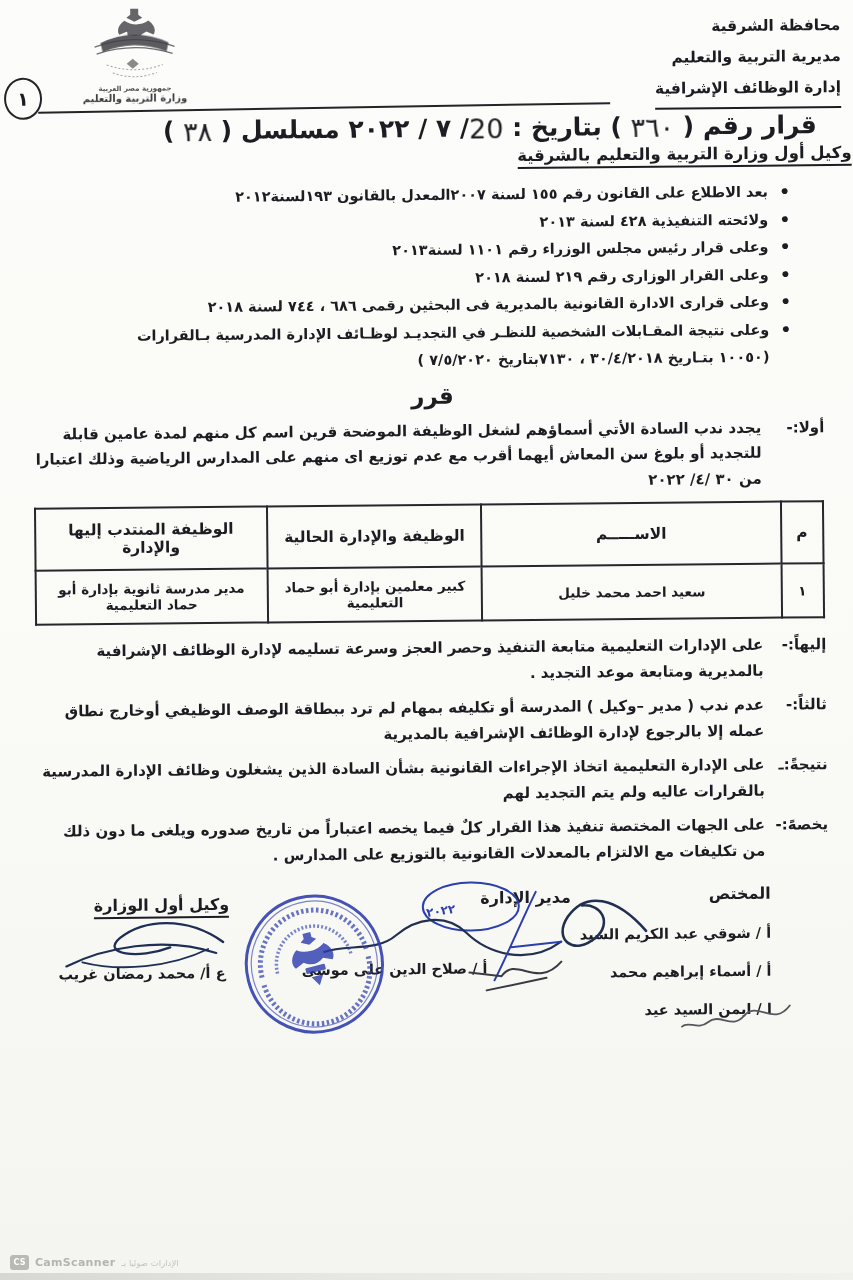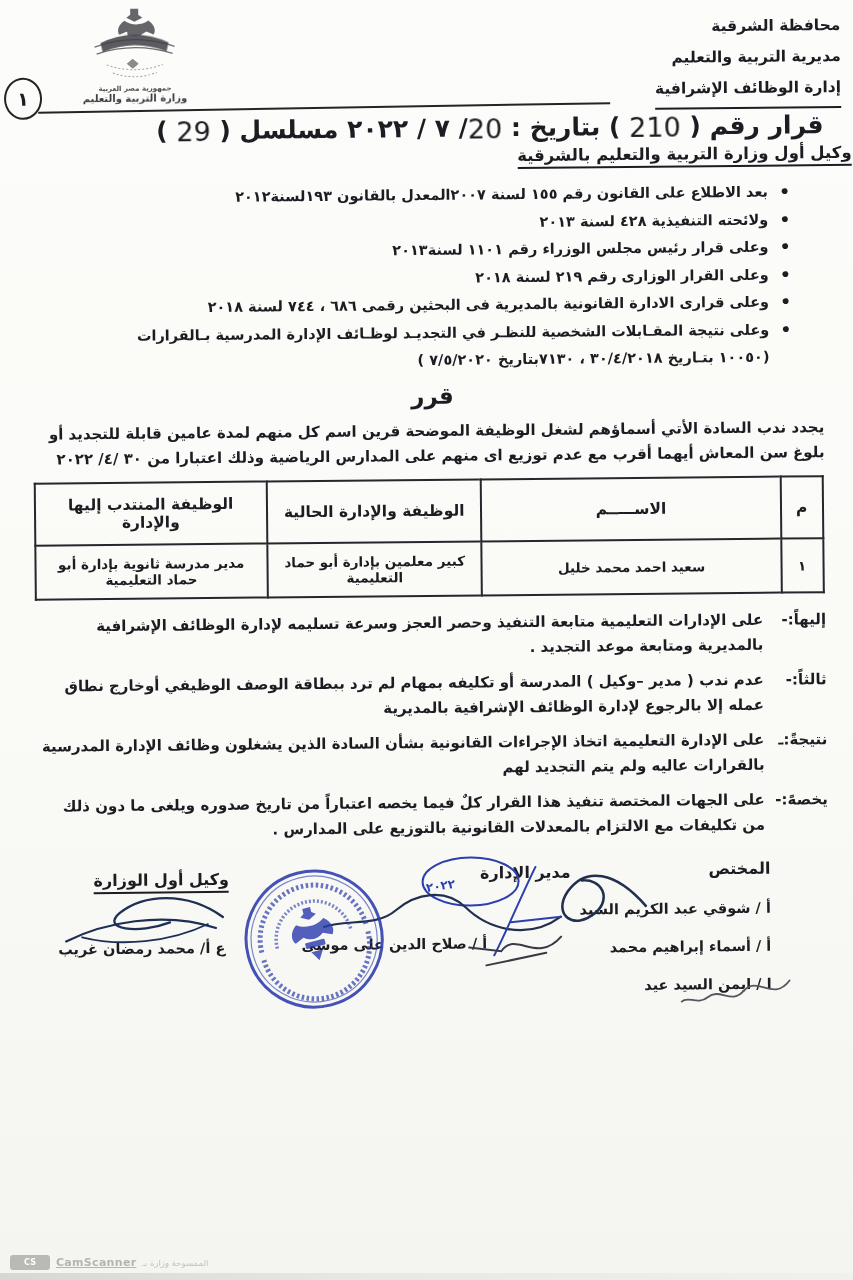--- a/index.html
+++ b/index.html
@@ -57,23 +57,23 @@
   .specialist{position:absolute;top:8px;right:88px;text-align:right;}
   .specialist .names div{font-size:14.5px;margin-top:22px;white-space:nowrap;}
   .director-title{position:absolute;top:10px;right:288px;font-size:16px;}
   .director-name{position:absolute;top:82px;right:372px;font-size:14.5px;white-space:nowrap;}
   .undersec{position:absolute;top:14px;left:88px;text-align:center;}
   .undersec-name{position:absolute;top:84px;left:52px;font-size:14.5px;white-space:nowrap;}
   .sig-svg{position:absolute;pointer-events:none;}
 
   
   .watermark{position:absolute;left:10px;bottom:10px;display:flex;align-items:center;gap:6px;direction:ltr;}
-  .cs-box{width:40px;height:15px;background:#b9b9b6;border-radius:3px;color:#fff;font-size:8px;font-weight:bold;
+  .cs-box{width:19px;height:15px;background:#b9b9b6;border-radius:3px;color:#fff;font-size:8px;font-weight:bold;
           display:flex;align-items:center;justify-content:center;font-family:"DejaVu Sans",sans-serif;}
-  .wm-app{color:#b4b4b1;font-size:11px;font-weight:bold;letter-spacing:.3px;text-decoration:underline;}
+  .wm-app{color:#b4b4b1;font-size:11px;font-weight:bold;letter-spacing:.3px;}
   .wm-note{color:#c3c3c0;font-size:8.5px;}
   .scan-edge{position:absolute;left:0;right:0;bottom:0;height:7px;background:linear-gradient(90deg,#cfcfcb,#e3e3df 40%,#efefec);opacity:.8;}
 </style>
 </head>
 <body>
 
 <div class="page">
   <div class="tilt">
 
     <div class="header">
@@ -105,39 +105,40 @@
         <div>محافظة الشرقية</div>
         <div>مديرية التربية والتعليم</div>
         <div class="dept">إدارة الوظائف الإشرافية</div>
       </div>
 
       <div class="badge">١</div>
       <div class="badge-line"></div>
     </div>
 
     <div class="title-line">
-      <span>قرار رقم ( </span><span class="hand">210</span><span> ) بتاريخ : </span><span class="hand">20</span><span>/ ٧ / ٢٠٢٢ مسلسل ( </span><span class="hand">29</span><span> )</span>
+      <span>قرار رقم ( </span><span class="hand">٣٦٠</span><span> ) بتاريخ : </span><span class="hand">20</span><span>/ ٧ / ٢٠٢٢ مسلسل ( </span><span class="hand">٣٨</span><span> )</span>
     </div>
 
     <div class="issuer">
       <span>وكيل أول وزارة التربية والتعليم بالشرقية</span>
     </div>
 
     <ul class="preamble">
       <li>بعد الاطلاع على القانون رقم ١٥٥ لسنة ٢٠٠٧المعدل بالقانون ١٩٣لسنة٢٠١٢</li>
       <li>ولائحته التنفيذية ٤٢٨ لسنة ٢٠١٣</li>
       <li>وعلى قرار رئيس مجلس الوزراء رقم ١١٠١ لسنة٢٠١٣</li>
       <li>وعلى القرار الوزارى رقم ٢١٩ لسنة ٢٠١٨</li>
       <li>وعلى قرارى الادارة القانونية بالمديرية فى البحثين رقمى ٦٨٦ ، ٧٤٤ لسنة ٢٠١٨</li>
       <li>وعلى نتيجة المقـابلات الشخصية للنظـر في التجديـد لوظـائف الإدارة المدرسية بـالقرارات (١٠٠٥٠ بتـاريخ ٣٠/٤/٢٠١٨ ، ٧١٣٠بتاريخ ٧/٥/٢٠٢٠ )</li>
     </ul>
 
     <div class="decision-word">قرر</div>
 
     <div class="article first">
+      <span class="label">أولا:-</span>
       <span class="text">يجدد ندب السادة الأتي أسماؤهم لشغل الوظيفة الموضحة قرين اسم كل منهم لمدة عامين قابلة للتجديد أو بلوغ سن المعاش أيهما أقرب مع عدم توزيع اى منهم على المدارس الرياضية وذلك اعتبارا من ٣٠ /٤/ ٢٠٢٢</span>
     </div>
 
     <table class="roster">
       <colgroup>
           <col class="c-serial">
           <col class="c-name">
           <col class="c-cur">
           <col class="c-new">
         </colgroup>
@@ -232,16 +233,16 @@
           <path d="M74,92 h12 l-6,10 z"></path>
         </g>
       </svg>
     </div>
 
   </div>
 
   <div class="watermark">
     <div class="cs-box">CS</div>
     <span class="wm-app">CamScanner</span>
-    <span class="wm-note">الممسوحة وزارة بـ</span>
+    <span class="wm-note">الإدارات ضوئيا بـ</span>
   </div>
   <div class="scan-edge"></div>
 </div>
 
 </body></html>

